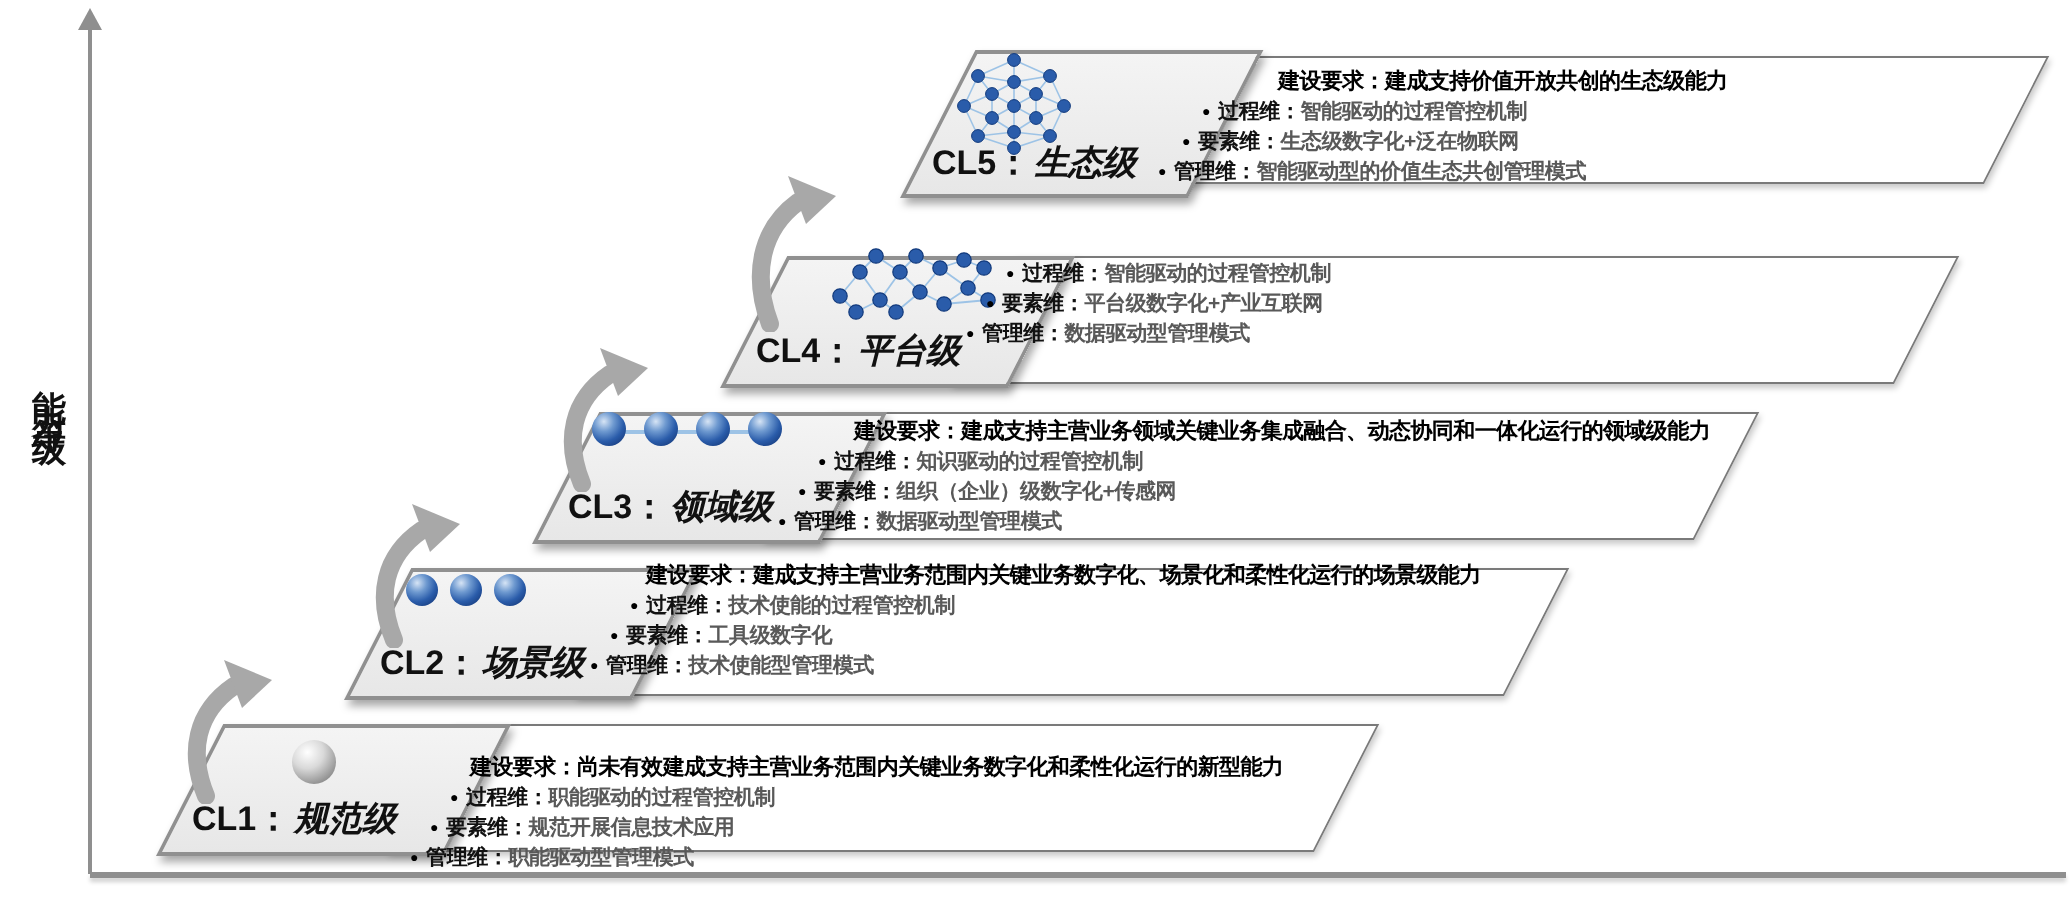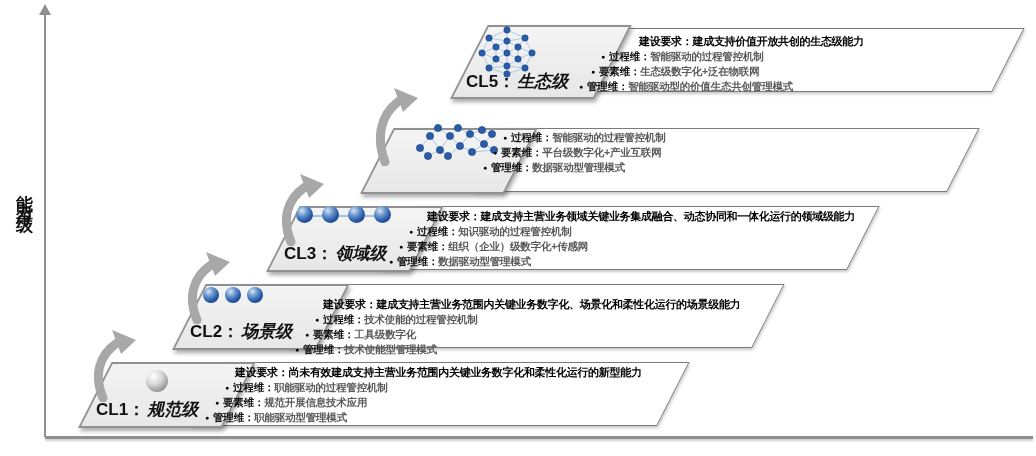--- a/index.html
+++ b/index.html
@@ -48,38 +48,38 @@
   <div class="yaxis-label">能力等级</div>
 
   <div class="pbox whitebox" style="left:193px;top:362px;width:462px;height:62px"></div>
   <div class="pbox labelbox" style="left:78px;top:362px;width:140px;height:62px"></div>
   <div class="iconbar" style="left:146px;top:370px;width:22px;height:22px">
     <div class="sphere silver" style="width:22px;height:22px"></div>
   </div>
   <div class="lvl" style="left:96px;top:398px">
     <span>CL1：</span><span class="nm">规范级</span>
   </div>
-  <div class="desc" style="left:193px;top:364px;width:462px">
+  <div class="desc" style="left:193px;top:376px;width:462px">
     <div class="title" style="margin-left:42px"><span>建设要求：</span><span>尚未有效建成支持主营业务范围内关键业务数字化和柔性化运行的新型能力</span></div>
     <div class="dim" style="margin-left:32px"><span class="blt">●</span><span class="dl">过程维：</span><span class="dv">职能驱动的过程管控机制</span></div>
     <div class="dim" style="margin-left:22px"><span class="blt">●</span><span class="dl">要素维：</span><span class="dv">规范开展信息技术应用</span></div>
     <div class="dim" style="margin-left:12px"><span class="blt">●</span><span class="dl">管理维：</span><span class="dv">职能驱动型管理模式</span></div>
   </div>
 
   <div class="pbox whitebox" style="left:287px;top:284px;width:463px;height:62px"></div>
   <div class="pbox labelbox" style="left:172px;top:284px;width:140px;height:62px"></div>
   <div class="iconbar" style="left:203px;top:287px;width:60px;height:16px;gap:6px">
     <div class="sphere blue" style="width:16px;height:16px"></div>
     <div class="sphere blue" style="width:16px;height:16px"></div>
     <div class="sphere blue" style="width:16px;height:16px"></div>
   </div>
   <div class="lvl" style="left:190px;top:320px">
     <span>CL2：</span><span class="nm">场景级</span>
   </div>
-  <div class="desc" style="left:287px;top:296px;width:463px">
+  <div class="desc" style="left:287px;top:280px;width:463px">
     <div class="title" style="margin-left:36px"><span>建设要求：</span><span>建成支持主营业务范围内关键业务数字化、场景化和柔性化运行的场景级能力</span></div>
     <div class="dim" style="margin-left:28px"><span class="blt">●</span><span class="dl">过程维：</span><span class="dv">技术使能的过程管控机制</span></div>
     <div class="dim" style="margin-left:18px"><span class="blt">●</span><span class="dl">要素维：</span><span class="dv">工具级数字化</span></div>
     <div class="dim" style="margin-left:8px"><span class="blt">●</span><span class="dl">管理维：</span><span class="dv">技术使能型管理模式</span></div>
   </div>
 
   <div class="pbox whitebox" style="left:381px;top:206px;width:464px;height:62px"></div>
   <div class="pbox labelbox" style="left:266px;top:206px;width:140px;height:62px"></div>
   <div class="iconbar" style="left:296px;top:206px;width:96px;height:17px;gap:9px;position:absolute">
     <div class="chainline"></div>
@@ -135,20 +135,23 @@
         <circle cx="46" cy="24" r="3.6"></circle>
         <circle cx="44" cy="6" r="3.6"></circle>
       <circle cx="56" cy="12" r="3.6"></circle>
         <circle cx="58" cy="30" r="3.6"></circle>
         <circle cx="68" cy="8" r="3.6"></circle>
       <circle cx="70" cy="22" r="3.6"></circle>
         <circle cx="80" cy="28" r="3.6"></circle>
         <circle cx="78" cy="12" r="3.6"></circle>
     </g>
   </svg>
+  <div class="lvl" style="left:378px;top:164px">
+    <span>CL4：</span><span class="nm">平台级</span>
+  </div>
   <div class="desc" style="left:475px;top:130px;width:470px">
     <div class="dim" style="margin-left:28px"><span class="blt">●</span><span class="dl">过程维：</span><span class="dv">智能驱动的过程管控机制</span></div>
     <div class="dim" style="margin-left:18px"><span class="blt">●</span><span class="dl">要素维：</span><span class="dv">平台级数字化+产业互联网</span></div>
     <div class="dim" style="margin-left:8px"><span class="blt">●</span><span class="dl">管理维：</span><span class="dv">数据驱动型管理模式</span></div>
   </div>
 
   <div class="pbox whitebox" style="left:565px;top:28px;width:425px;height:62px"></div>
   <div class="pbox labelbox" style="left:450px;top:25px;width:140px;height:70px"></div>
   <svg class="netsvg" style="left:472px;top:26px" width="70" height="52" viewBox="0 0 70 52">
     <g stroke="#9dc3e6" stroke-width="0.8">

